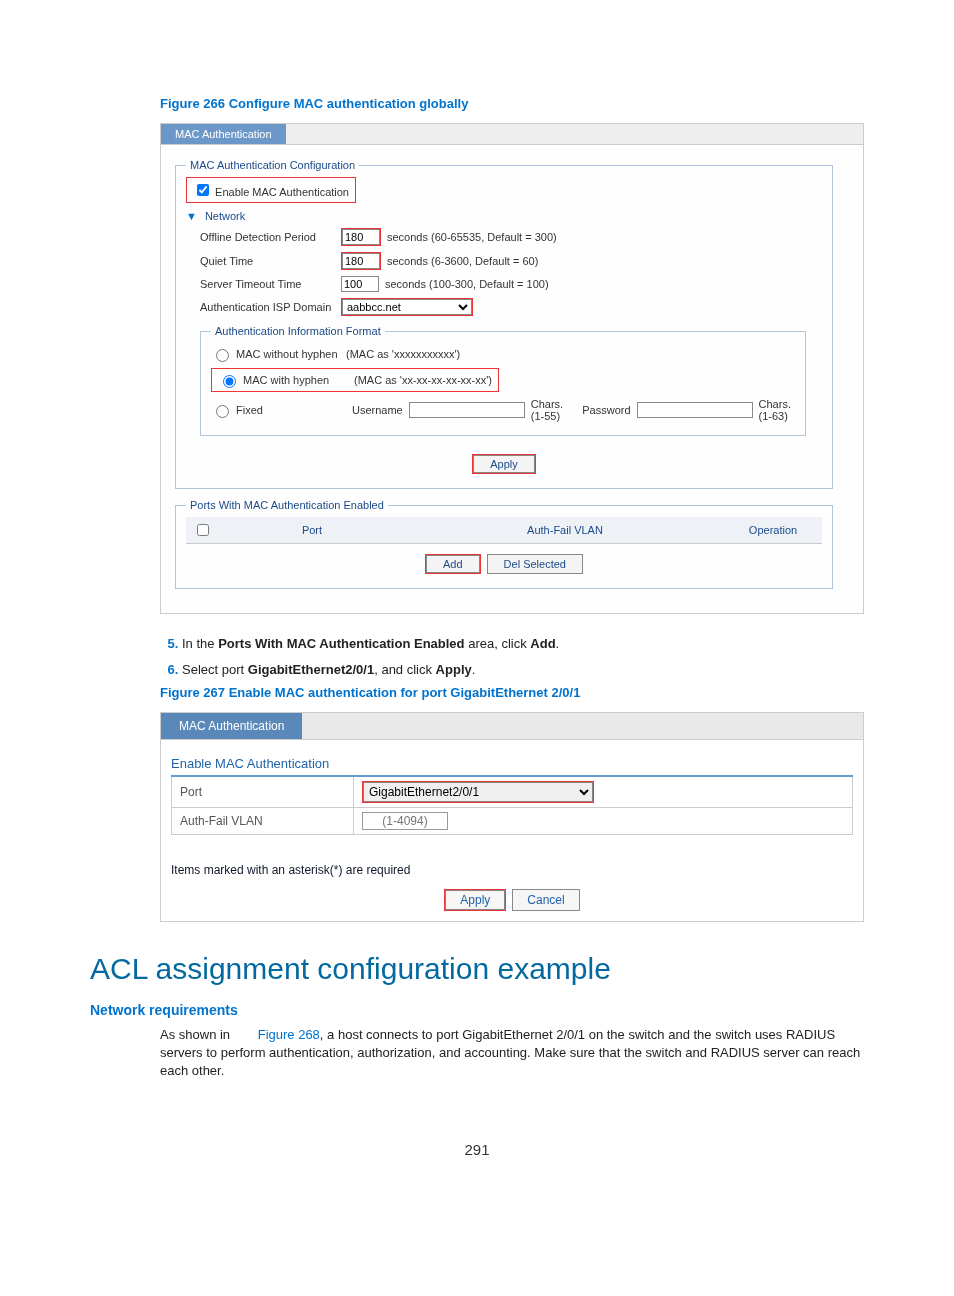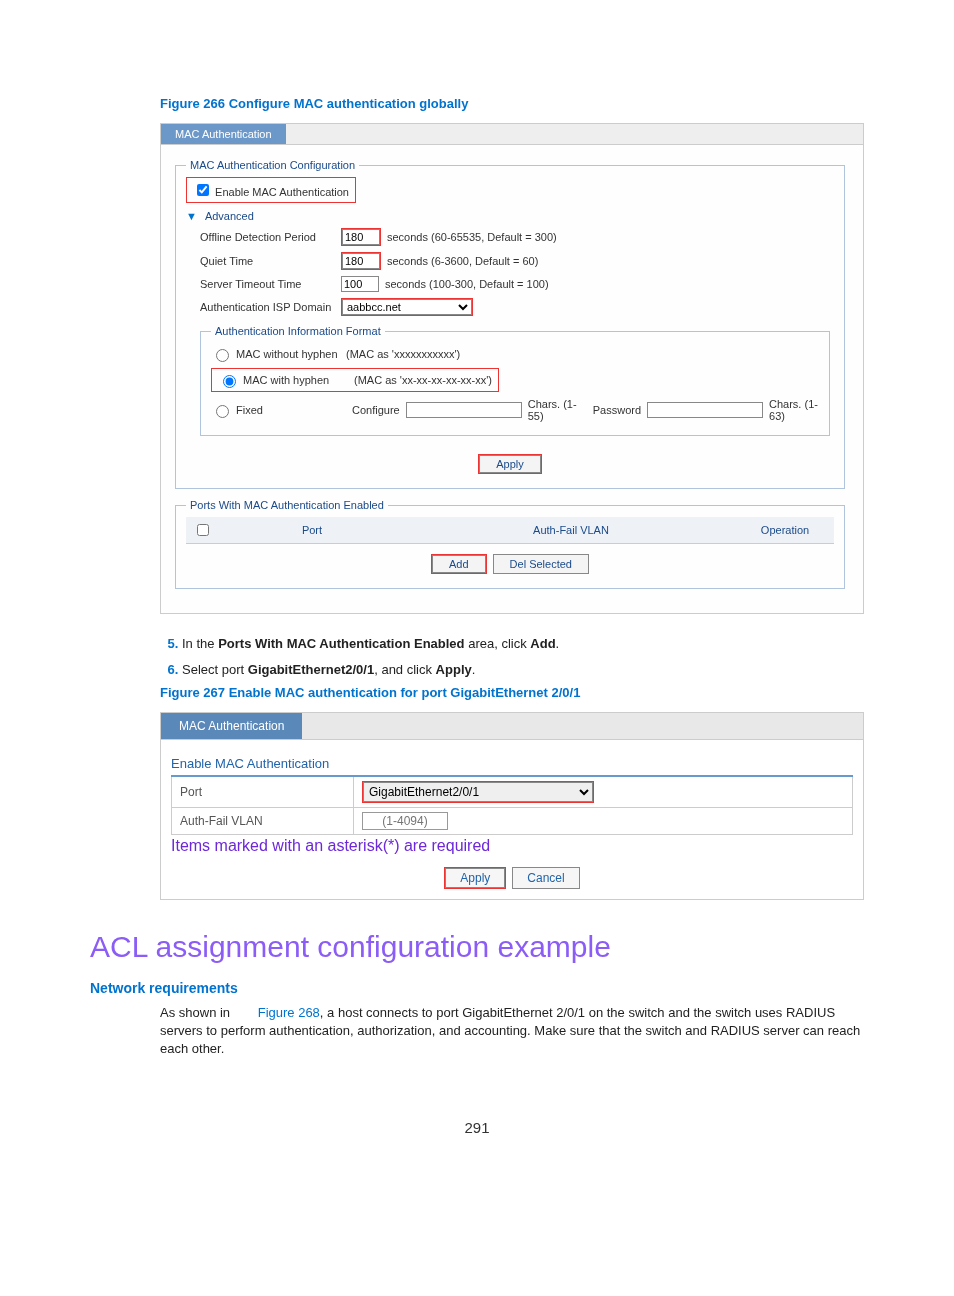--- a/index.html
+++ b/index.html
@@ -34,21 +34,21 @@
     padding: 4px 14px;
     background: #6c98c9;
     color: #fff;
     font-size: 11px;
   }
   .panel-body {
     padding: 14px;
   }
   fieldset {
     border: 1px solid #b0c4de;
-    margin: 0 4px 10px 0;
+    margin: 0 16px 10px 0;
     padding: 6px 10px 10px 10px;
   }
   legend {
     color: #1a4a8a;
     font-size: 11px;
     padding: 0 4px;
   }
   .row {
     display: flex;
     align-items: center;
@@ -207,42 +207,43 @@
   }
   .disabled-text { color: #999; }
   input.text2 {
     border: 1px solid #999;
     width: 80px;
     font-size: 12px;
     color: #be185d;
     padding: 1px 2px;
   }
   .note {
-    font-size: 16px;
-    color: #6d28d9;
+    font-size: 12px;
+    color: #0f172a;
     padding: 2px 0 6px 10px;
+    margin-top: 26px;
   }
   .btn-group2 {
     text-align: center;
     padding: 6px 0 10px 0;
     display: flex;
     justify-content: center;
     gap: 6px;
   }
   .btn2 {
     border: 1px solid #888;
     background: #f6f6f6;
     color: #2264aa;
     padding: 2px 14px;
     font-size: 12px;
     cursor: pointer;
   }
 
   h1.sec-h1 {
-    color: #8b5cf6;
+    color: #0369a1;
     font-weight: normal;
     font-size: 30px;
     margin: 30px 0 16px 0;
   }
   h3.sec-h3 {
     color: #0073cf;
     font-weight: bold;
     font-size: 14px;
     margin: 10px 0 8px 0;
   }
@@ -281,21 +282,21 @@
       <fieldset>
         <legend>MAC Authentication Configuration</legend>
 
         <span class="red-box-padded">
           <input type="checkbox" class="chk" checked="" style="">
           <span>Enable MAC Authentication</span>
         </span>
 
         <div class="row" style="margin-top:4px;">
           <span class="adv-arrow">▼</span>
-          <span class="adv-toggle">Advanced</span>
+          <span class="adv-toggle">Network</span>
         </div>
 
         <div style="padding-left:14px;">
           <div class="row">
             <span class="label-col">Offline Detection Period</span>
             <span class="red-box"><input class="text" value="180" style=""></span>
             <span class="hint">seconds (60-65535, Default = 300)</span>
           </div>
           <div class="row">
             <span class="label-col">Quiet Time</span>
@@ -335,21 +336,21 @@
                 </span>
                 <span class="hint">(MAC as 'xx-xx-xx-xx-xx-xx')</span>
               </span>
             </div>
 
             <div class="fmt-row" style="gap:6px;">
               <span class="fmt-col1">
                 <input type="radio" name="fmt" style="">
                 <span>Fixed</span>
               </span>
-              <span>Configure</span>
+              <span>Username</span>
               <input class="text text-wide" style="">
               <span class="hint">Chars. (1-55)</span>
               &nbsp;
               <span>Password</span>
               <input class="text text-wide" style="">
               <span class="hint">Chars. (1-63)</span>
             </div>
           </fieldset>
         </div>
 

